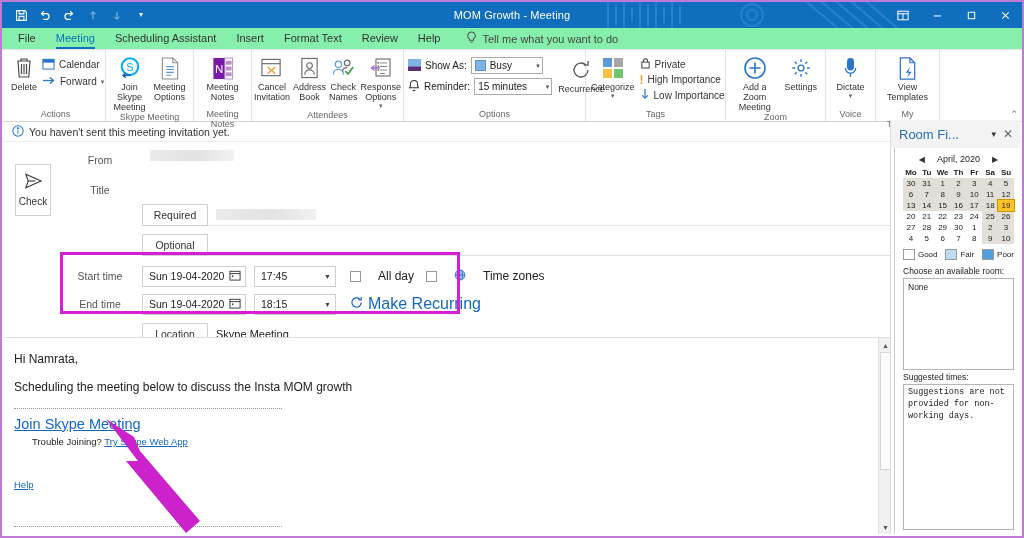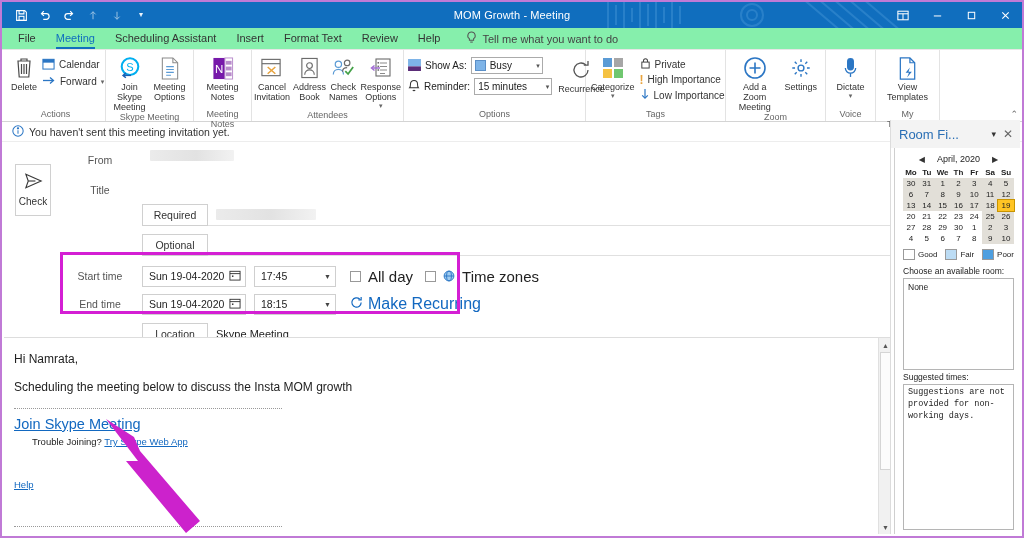--- a/index.html
+++ b/index.html
@@ -126,22 +126,22 @@
     width: 104px; height: 21px; border: 1px solid #cfcfcf; background: #fff;
     display: flex; align-items: center; justify-content: space-between;
     padding: 0 4px 0 6px; font-size: 10.5px; color: #222; margin-left: 6px;
   }
   .timeinput {
     width: 82px; height: 21px; border: 1px solid #cfcfcf; background: #fff;
     display: flex; align-items: center; justify-content: space-between;
     padding: 0 4px 0 6px; font-size: 10.5px; color: #222; margin-left: 8px;
   }
   .dd-arr { font-size: 7px; color: #444; }
-  .chkwrap { display: flex; align-items: center; gap: 7px; margin-left: 14px;
-             font-size: 15px; color: #222; }
+  .chkwrap { display: flex; align-items: center; gap: 17px; margin-left: 14px;
+             font-size: 12px; color: #222; }
   .chk { width: 11px; height: 11px; border: 1px solid #999; background: #fff; }
   .linkblue { color: #1268c0; font-size: 16px; }
   .recur { display: flex; align-items: center; gap: 5px; margin-left: 14px; }
 
   .locrow { display: flex; align-items: center; margin-top: 6px; }
   .roomfinder-btn { display: flex; align-items: center; gap: 5px; font-size: 10.5px;
                     color: #333; padding-right: 8px; white-space: nowrap; }
 
   
   .bodyarea {

